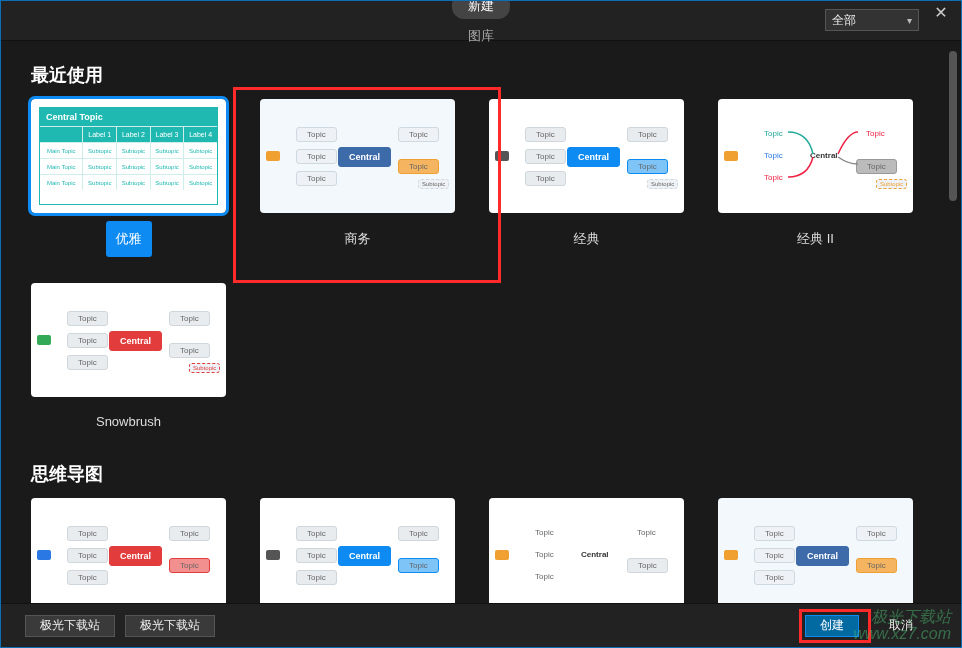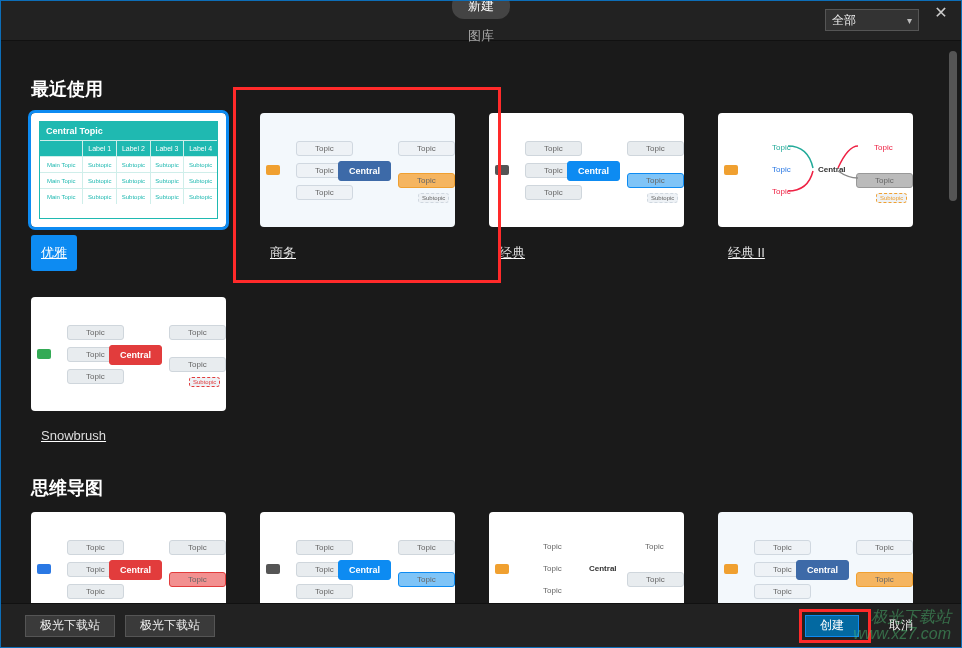--- a/index.html
+++ b/index.html
@@ -83,32 +83,31 @@
     width: 8px;
     height: 150px;
     background: #555;
     border-radius: 4px;
   }
   .section-title {
     font-size: 18px;
     font-weight: bold;
     margin: 24px 0 12px 0;
   }
-  .section-title.first { margin-top: 16px; }
+  .section-title.first { margin-top: 2px; }
   .grid {
     display: flex;
     flex-wrap: wrap;
     gap: 26px 34px;
   }
   .card {
     width: 195px;
     display: flex;
     flex-direction: column;
-    align-items: flex-start;
-    text-decoration: underline;
+    align-items: center;
   }
   .thumb {
     width: 195px;
     height: 114px;
     background: #fff;
     border-radius: 4px;
     position: relative;
     overflow: hidden;
   }
   .thumb.light { background: #f3f8fc; }
@@ -123,21 +122,21 @@
   .card.selected .card-label { background: #0d8bf2; color: #fff; }
   .highlight-box {
     position: absolute;
     border: 3px solid #ff2a2a;
     pointer-events: none;
   }
   .node {
     position: absolute;
     border-radius: 3px;
     font-size: 8px;
-    padding: 2px 18px;
+    padding: 2px 10px;
     color: #666;
     background: #eef2f6;
     border: 1px solid #d0d8e0;
     white-space: nowrap;
   }
   .node.central { font-size: 9px; font-weight: bold; color: #fff; padding: 4px 10px; }
   .node.grey { background: #e8ecef; border-color: #cfd6dc; }
   .node.dash { border-style: dashed; }
   .chip {
     position: absolute;

